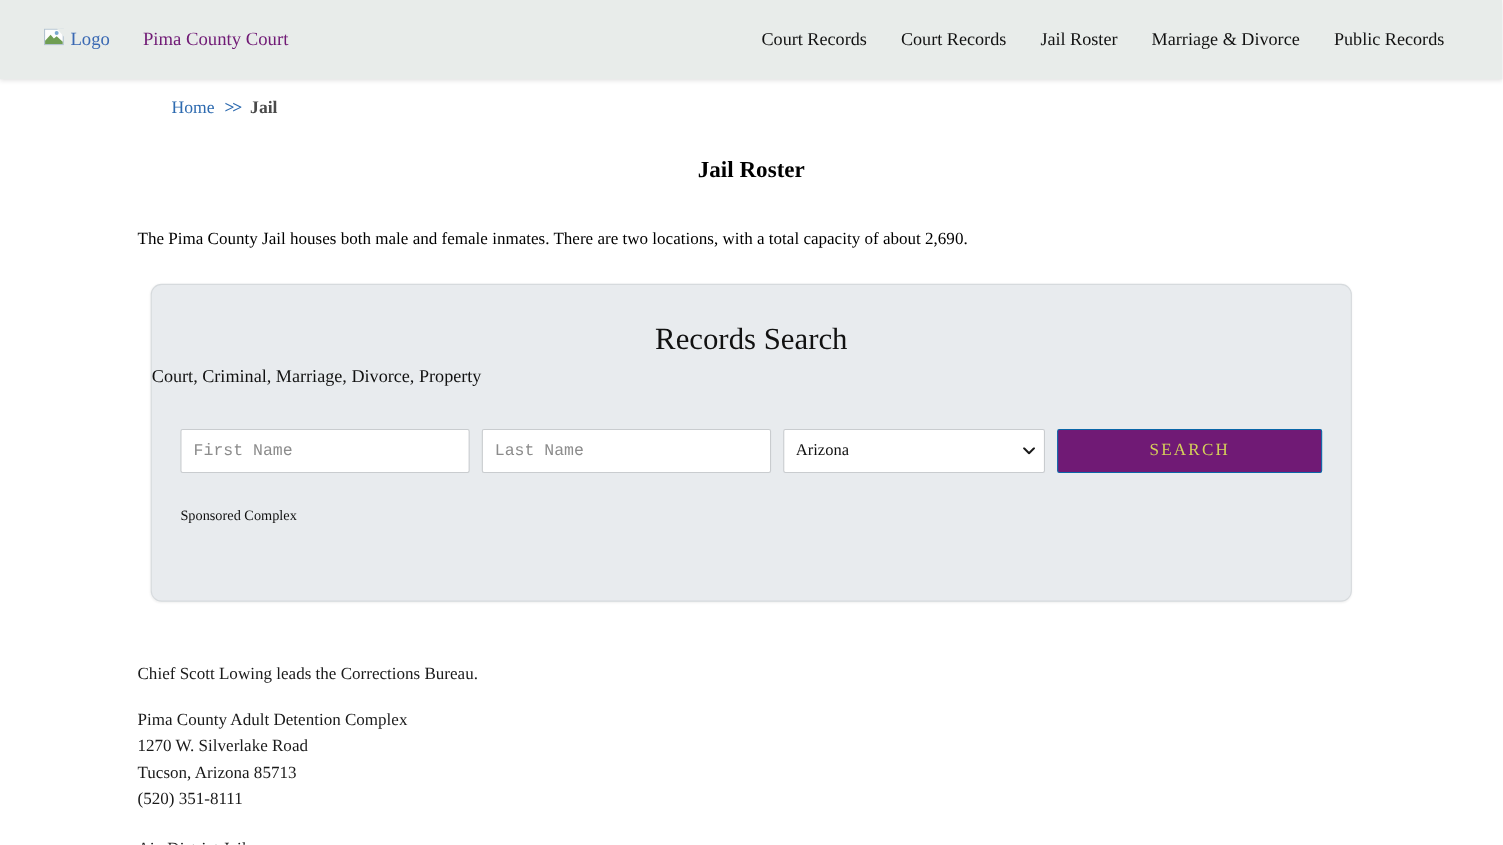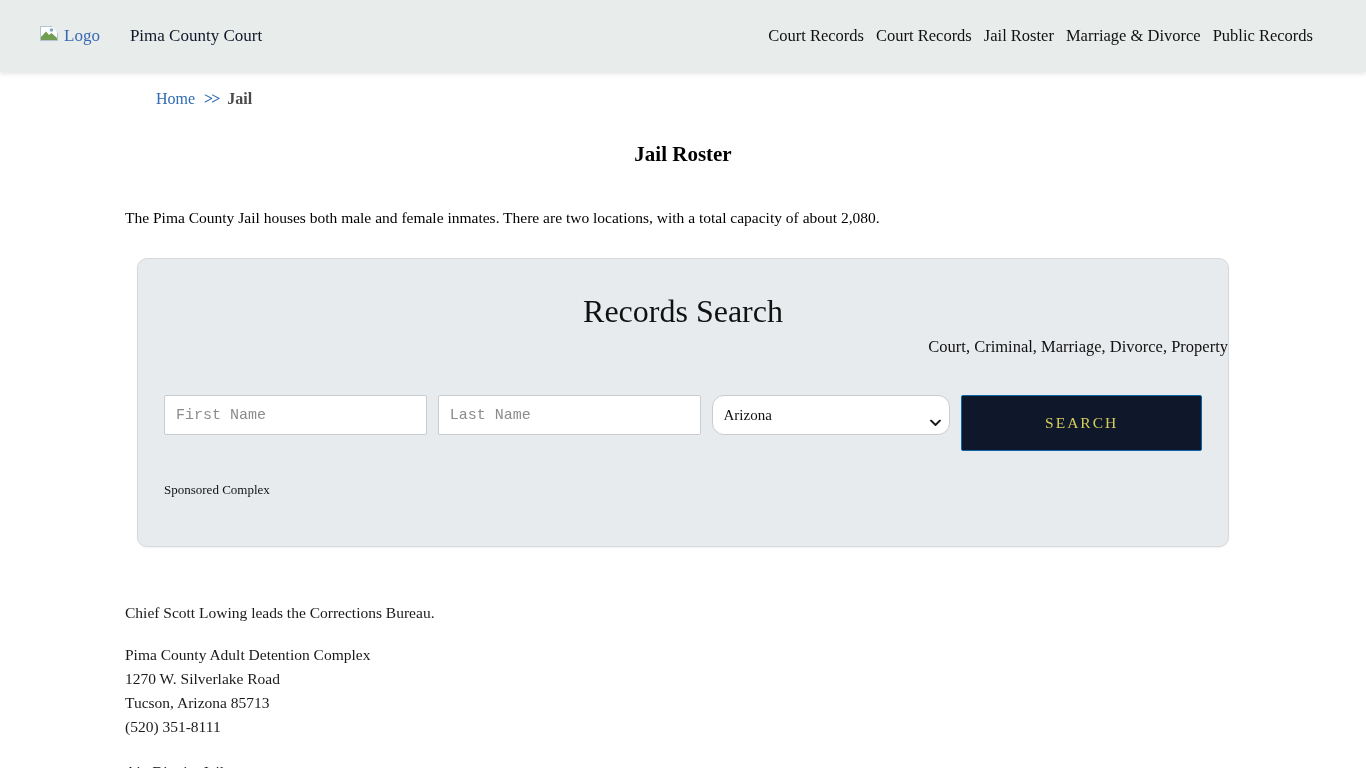--- a/index.html
+++ b/index.html
@@ -29,27 +29,27 @@
     gap: 3px;
     text-decoration: none;
     cursor: pointer;
   }
   .logo-alt {
     color: #3a69b3;
     font-size: 17px;
   }
   .site-title {
     font-size: 17px;
-    color: #0f172a;
+    color: #701a75;
     margin-left: 30px;
   }
   .nav {
     margin-left: auto;
     display: flex;
-    gap: 12px;
+    gap: 31px;
   }
   .nav a {
     color: #111;
     text-decoration: none;
     font-size: 16.5px;
     cursor: pointer;
     white-space: nowrap;
   }
 
   
@@ -82,27 +82,27 @@
   .panel {
     margin: 31px 137px 0 137px;
     height: 289px;
     background: #e8ebee;
     border: 1px solid #d6dadd;
     border-radius: 10px;
     box-shadow: 0 1px 2px rgba(0,0,0,0.06);
   }
   .panel-title {
     text-align: center;
-    font-size: 32px;
+    font-size: 28px;
     font-weight: normal;
     padding-top: 34px;
     color: #111;
   }
   .panel-subtitle {
-    text-align: right;
+    text-align: left;
     font-size: 16.5px;
     margin-top: 7px;
     color: #111;
   }
   .search-row {
     display: flex;
     gap: 11px;
     margin: 38px 26px 0 26px;
   }
   .search-row > * { flex: 1 1 0; min-width: 0; }
@@ -120,37 +120,37 @@
   .select-wrap { position: relative; }
   .state-select {
     width: 100%;
     height: 40px;
     border: 1px solid #c9cccf;
     background: #fff;
     padding: 0 26px 0 11px;
     font-family: "Liberation Serif", serif;
     font-size: 15px;
     color: #111;
-    border-radius: 12px;
+    border-radius: 2px;
     appearance: none;
     -webkit-appearance: none;
     cursor: pointer;
   }
   .chevron {
     position: absolute;
     right: 9px;
     top: 50%;
     transform: translateY(-50%);
     pointer-events: none;
     line-height: 0;
   }
   .search-btn {
-    height: 56px;
+    height: 40px;
     border: 1px solid #0a66a8;
-    background: #0f172a;
+    background: #701a75;
     color: #d4cf5a;
     font-family: "Liberation Serif", serif;
     font-size: 15.5px;
     letter-spacing: 2px;
     cursor: pointer;
     border-radius: 2px;
   }
   .sponsored {
     margin: 31px 0 0 26px;
     font-size: 13px;
@@ -195,21 +195,21 @@
   </nav>
 </header>
 
 <div class="breadcrumb">
   <a>Home</a>
   <span class="sep">&gt;&gt;</span>
   <span class="current">Jail</span>
 </div>
 
 <h1 class="page-title">Jail Roster</h1>
-<p class="intro">The Pima County Jail houses both male and female inmates. There are two locations, with a total capacity of about 2,080.</p>
+<p class="intro">The Pima County Jail houses both male and female inmates. There are two locations, with a total capacity of about 2,690.</p>
 
 <section class="panel">
   <h2 class="panel-title">Records Search</h2>
   <div class="panel-subtitle">Court, Criminal, Marriage, Divorce, Property</div>
   <div class="search-row">
     <input class="text-input" type="text" placeholder="First Name" style="">
     <input class="text-input" type="text" placeholder="Last Name" style="">
     <div class="select-wrap">
       <select class="state-select">
         <option>Arizona</option>

